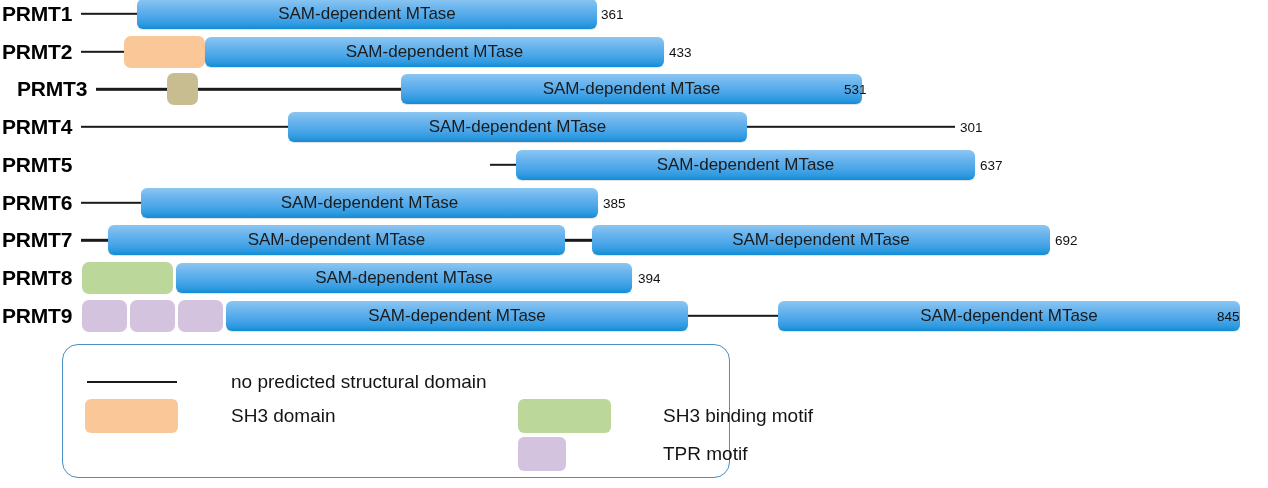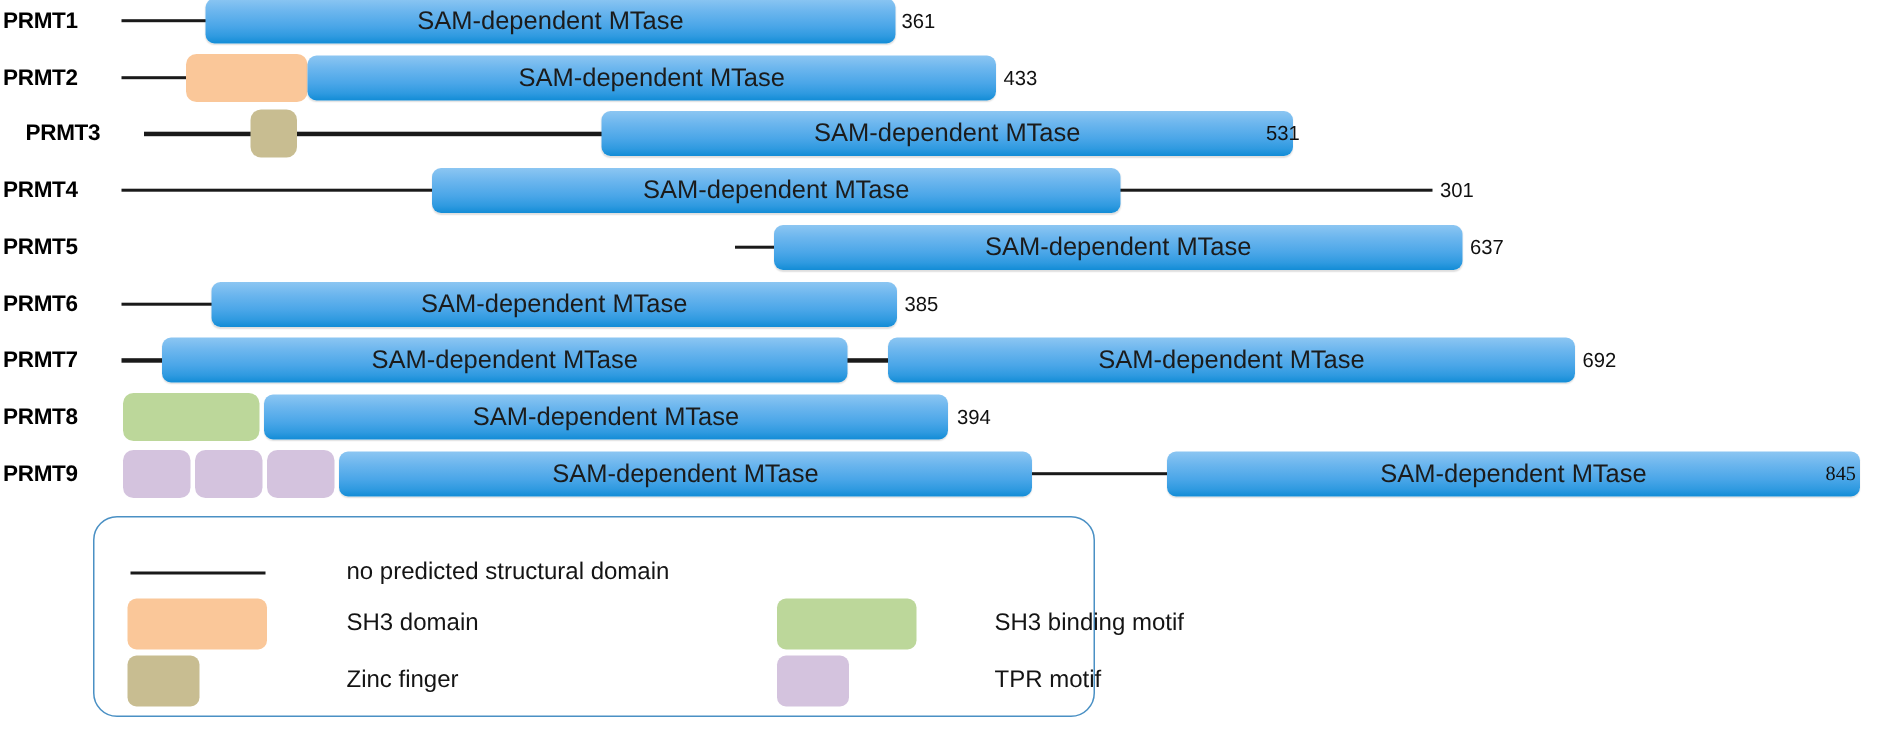--- a/index.html
+++ b/index.html
@@ -27,21 +27,21 @@
     left: 0;
     width: 1268px;
     height: 38px;
   }
 
   .prot-label {
     position: absolute;
     left: 2px;
     top: 50%;
     transform: translateY(-50%);
-    font-size: 15px;
+    font-size: 21px;
     font-weight: bold;
     color: #000000;
     letter-spacing: -0.2px;
     white-space: nowrap;
   }
 
   .backbone {
     position: absolute;
     top: 50%;
     transform: translateY(-50%);
@@ -131,21 +131,21 @@
     background: #1a1a1a;
   }
 
   .lg-swatch {
     position: absolute;
     border-radius: 6px;
   }
 
   .lg-text {
     position: absolute;
-    font-size: 16px;
+    font-size: 19px;
     color: #141414;
     white-space: nowrap;
     top: 50%;
     transform: translateY(-50%);
   }
 </style>
 </head>
 <body>
 
 <div id="diagram">
@@ -224,37 +224,33 @@
       <div class="seg seg-purple" style="left: 82px; width: 45px;"></div>
       <div class="seg seg-purple" style="left: 130px; width: 45px;"></div>
       <div class="seg seg-purple" style="left: 178px; width: 45px;"></div>
       <div class="backbone" style="left: 683px; width: 100px;"></div>
       <div class="seg seg-mtase" style="left: 226px; width: 462px;">
         <span class="seg-label">SAM-dependent MTase</span>
       </div>
       <div class="seg seg-mtase" style="left: 778px; width: 462px;">
         <span class="seg-label">SAM-dependent MTase</span>
       </div>
-      <div class="len-label" style="left: 1217px; font-family: Liberation Serif, serif;">845</div>
+      <div class="len-label" style="left: 1217px;">845</div>
     </div>
   </div>
 
 <div id="legend">
     <div class="lg-row" style="left: 0px; top: 20px; height: 34px; width: 100%;">
       <div class="lg-line" style="left: 24px; top: 16px; width: 90px; background: rgb(26, 26, 26);"></div>
       <div class="lg-text" style="left: 168px;">no predicted structural domain</div>
     </div>
     <div class="lg-row" style="left: 0px; top: 54px; height: 34px; width: 100%;">
       <div class="lg-swatch" style="left: 22px; top: 0px; width: 93px; height: 34px; background: rgb(250, 199, 153);"></div>
       <div class="lg-text" style="left: 168px;">SH3 domain</div>
     </div>
-    <div class="lg-row" style="left: 0px; top: 92px; height: 34px; width: 100%;">
-      <div class="lg-swatch" style="left: 22px; top: 0px; width: 48px; height: 34px; background: rgb(200, 189, 145);"></div>
-      <div class="lg-text" style="left: 168px;">Zinc finger</div>
-    </div>
     <div class="lg-row" style="left: 0px; top: 54px; height: 34px; width: 100%;">
       <div class="lg-swatch" style="left: 455px; top: 0px; width: 93px; height: 34px; background: rgb(188, 215, 154);"></div>
       <div class="lg-text" style="left: 600px;">SH3 binding motif</div>
     </div>
     <div class="lg-row" style="left: 0px; top: 92px; height: 34px; width: 100%;">
       <div class="lg-swatch" style="left: 455px; top: 0px; width: 48px; height: 34px; background: rgb(212, 195, 222);"></div>
       <div class="lg-text" style="left: 600px;">TPR motif</div>
     </div>
   </div>
 

